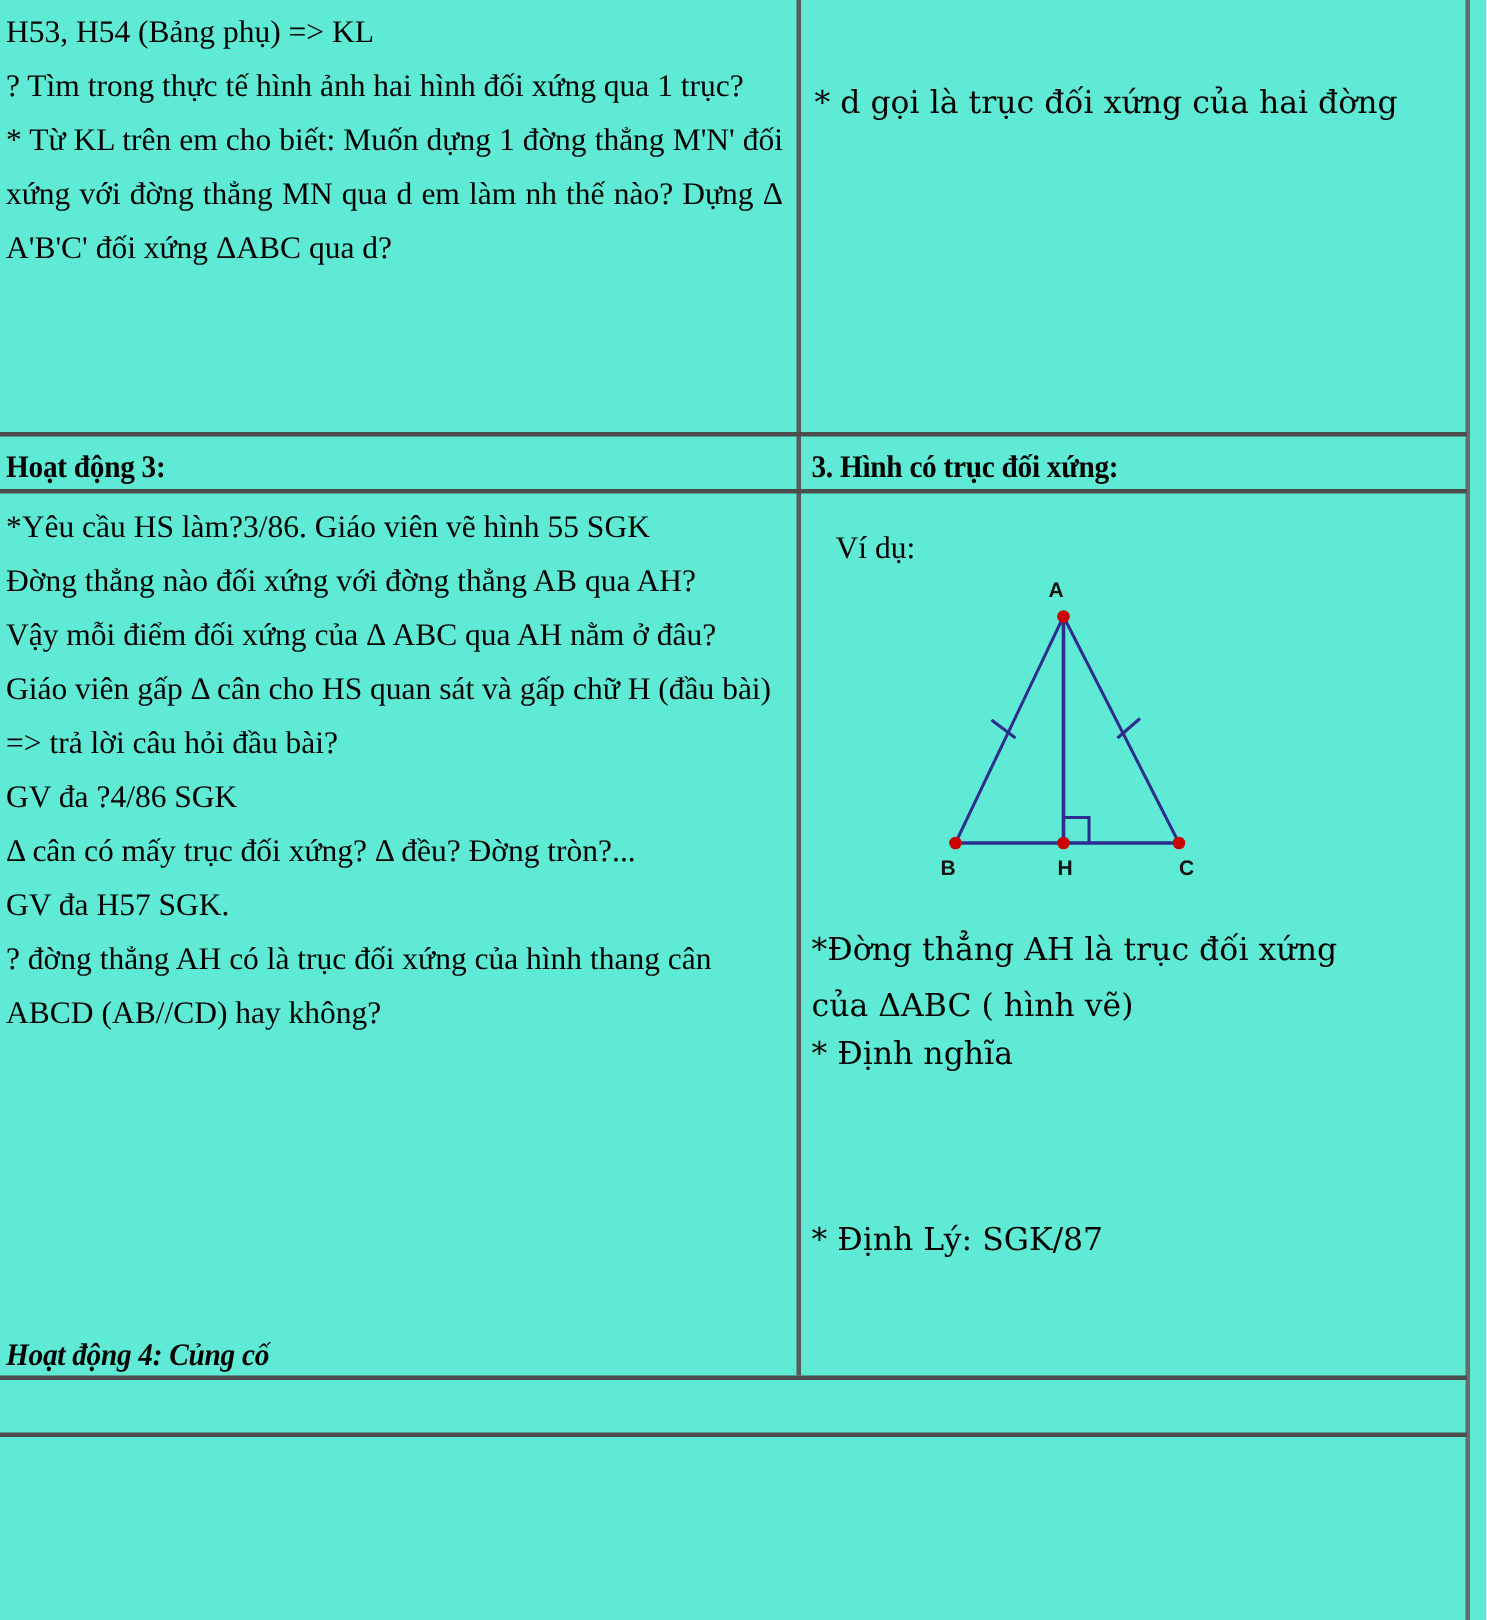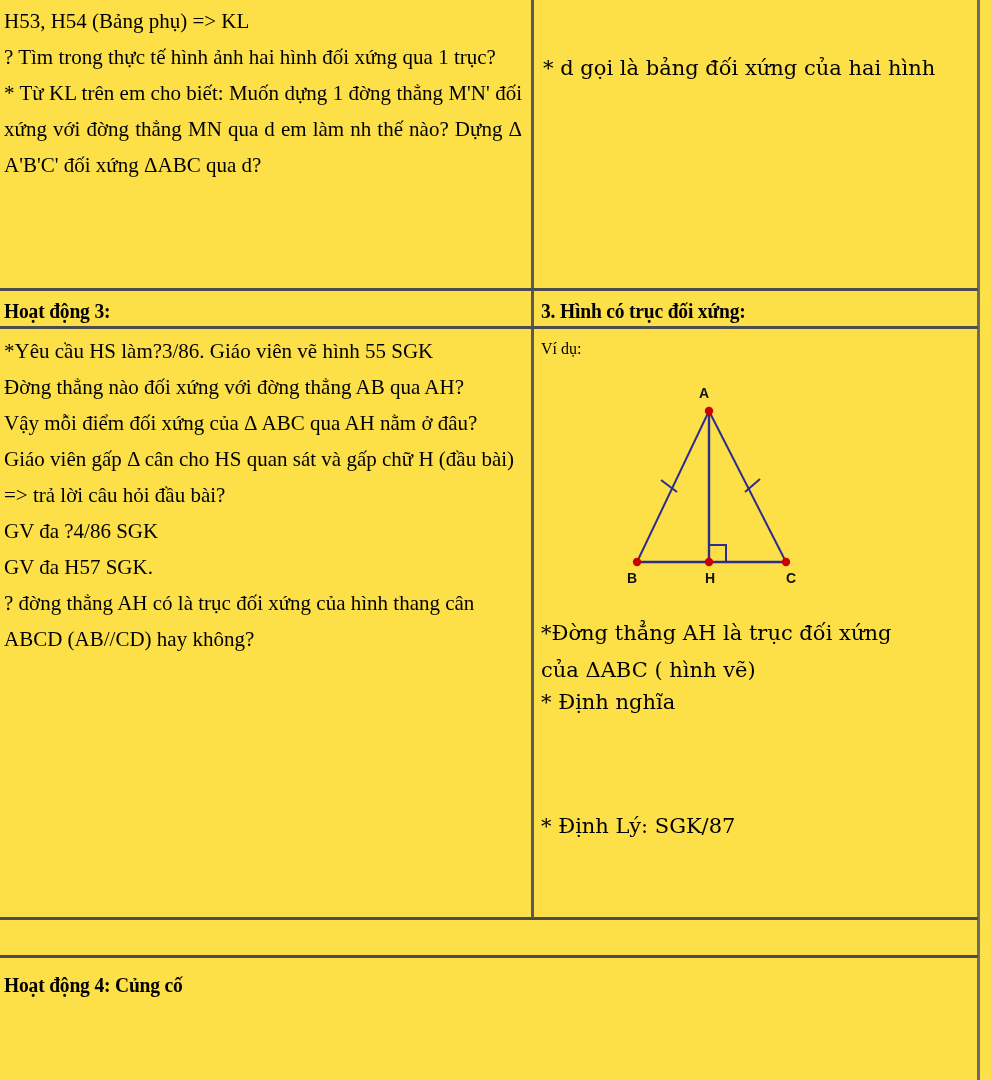--- a/index.html
+++ b/index.html
@@ -13,21 +13,21 @@
     height: 1080px;
     overflow: hidden;
     font-family: "Liberation Serif", "DejaVu Serif", serif;
     color: #000000;
   }
 
   .page {
     position: relative;
     width: 991px;
     height: 1080px;
-    background: #fde047;
+    background: #5eead4;
   }
 
   
   .col-div {
     position: absolute;
     left: 531px;
     top: 0;
     width: 3px;
     background: #5a5a5a;
   }
@@ -88,22 +88,22 @@
 
   .rb-line {
     margin: 0 0 7px 0;
     font-size: 21px;
     line-height: 30px;
     font-family: "DejaVu Serif", "Liberation Serif", serif;
   }
   .rb-line.tight { margin-bottom: 2px; }
 
   .vi-du {
-    margin: 0;
-    font-size: 16px;
+    margin: 16px;
+    font-size: 21px;
     line-height: 28px;
     font-family: "Liberation Serif", "DejaVu Serif", serif;
   }
 
   
   .figure-wrap {
     position: absolute;
     left: 600px;
     top: 375px;
     width: 230px;
@@ -131,37 +131,38 @@
   <div class="hrule" style="top:917px; width:978px;"></div>
   <div class="hrule" style="top:955px; width:978px;"></div>
 
   <div class="block" style="left:4px; top:3px; width:518px;">
     <p class="para serif-a nojust">H53, H54 (Bảng phụ) =&gt; KL</p>
     <p class="para serif-a">? Tìm trong thực tế hình ảnh hai hình đối xứng qua 1 trục?</p>
     <p class="para serif-a">* Từ KL trên em  cho biết: Muốn dựng 1 đờng thẳng M'N' đối xứng với đờng thẳng MN qua d em làm  nh thế nào? Dựng Δ A'B'C' đối xứng ΔABC qua d?</p>
   </div>
 
   <div class="block" style="left:543px; top:46px; width:430px;">
-    <p class="para serif-b nojust" style="line-height:44px;">* d gọi là bảng đối xứng của hai hình</p>
+    <p class="para serif-b nojust" style="line-height:44px;">* d gọi là trục đối xứng của hai đờng</p>
   </div>
 
   <div class="block" style="left:4px; top:296px; width:520px;">
     <p class="rowhead">Hoạt động 3:</p>
   </div>
 
   <div class="block" style="left:541px; top:296px; width:430px;">
     <p class="rowhead">3. Hình có trục đối xứng:</p>
   </div>
 
   <div class="block" style="left:4px; top:333px; width:524px;">
     <p class="para serif-a nojust">*Yêu cầu HS làm?3/86.  Giáo viên vẽ hình 55 SGK</p>
     <p class="para serif-a nojust">Đờng thẳng nào đối xứng với đờng thẳng AB qua AH?</p>
     <p class="para serif-a nojust">Vậy mỗi điểm đối xứng của Δ ABC qua AH nằm ở đâu?</p>
     <p class="para serif-a nojust">Giáo viên gấp Δ cân cho HS quan sát và gấp chữ H (đầu bài) =&gt; trả lời câu hỏi đầu bài?</p>
     <p class="para serif-a nojust">GV đa ?4/86 SGK</p>
+    <p class="para serif-a nojust"> Δ cân có mấy trục đối xứng? Δ đều? Đờng tròn?...</p>
     <p class="para serif-a nojust">GV đa H57 SGK.</p>
     <p class="para serif-a nojust">? đờng thẳng AH có là trục đối xứng của hình thang cân ABCD (AB//CD) hay không?</p>
   </div>
 
   <div class="block" style="left:541px; top:335px; width:430px;">
     <p class="vi-du">Ví dụ:</p>
   </div>
 
   <div class="figure-wrap">
     <svg width="230" height="220" viewBox="0 0 230 220" xmlns="http://www.w3.org/2000/svg">
@@ -192,18 +193,18 @@
   <div class="block" style="left:541px; top:618px; width:432px;">
     <p class="rb-line">*Đờng thẳng AH là trục đối xứng</p>
     <p class="rb-line tight">của ΔABC  ( hình vẽ)</p>
     <p class="rb-line"> * Định nghĩa</p>
   </div>
 
   <div class="block" style="left:541px; top:811px; width:432px;">
     <p class="rb-line">* Định Lý: SGK/87</p>
   </div>
 
-  <div class="block" style="left:4px; top:970px; width:960px;">
+  <div class="block" style="left:4px; top:888px; width:960px;font-style:italic;">
     <p class="rowhead">Hoạt động 4: Củng cố</p>
   </div>
 
 
 </div>
 
 </body></html>

